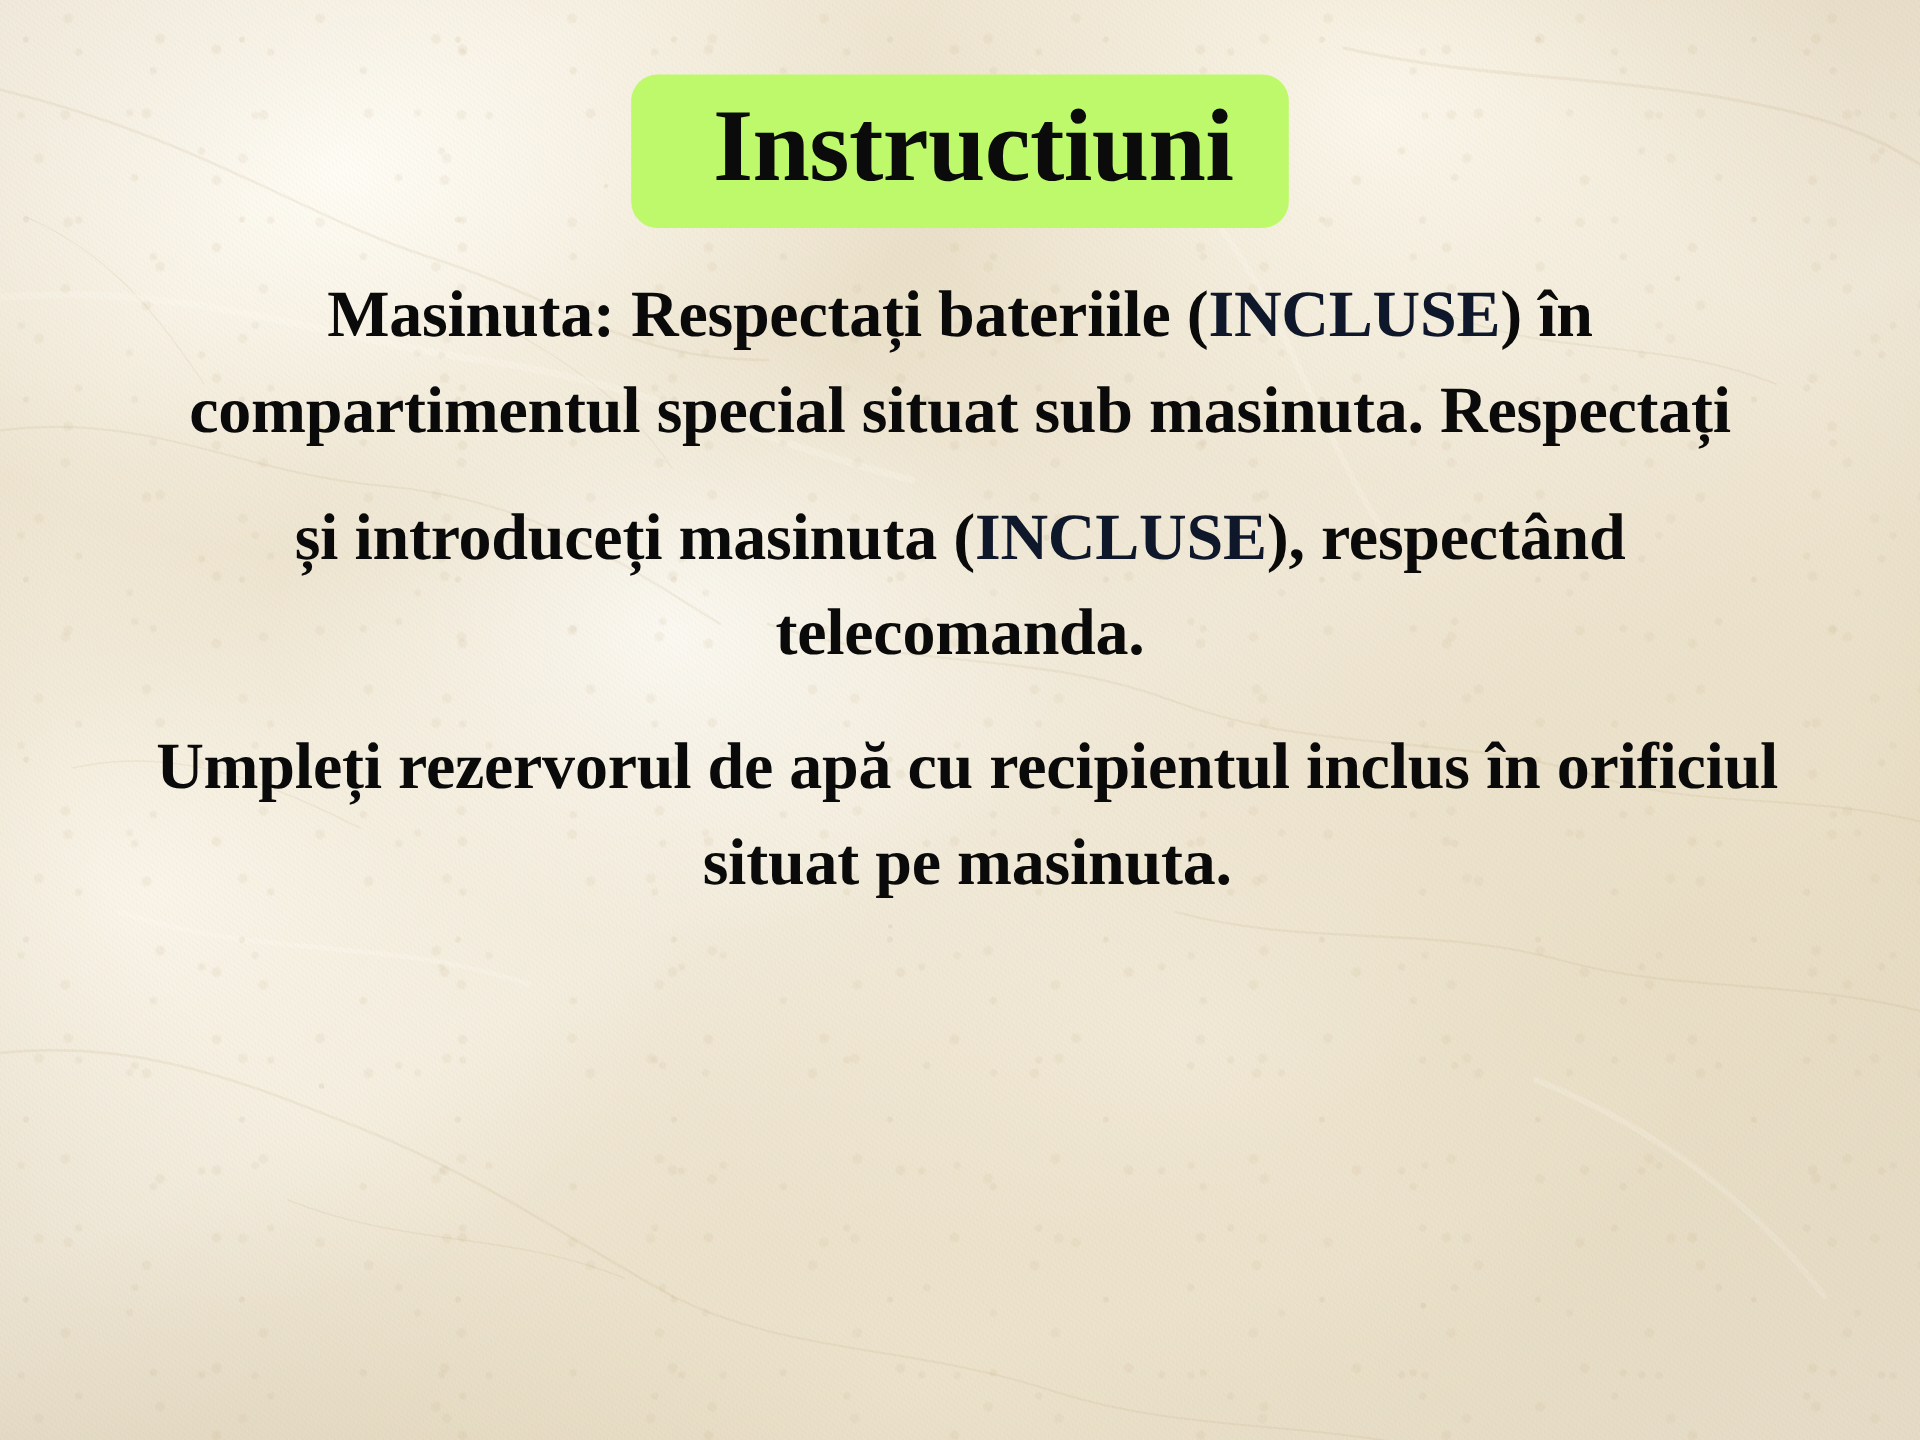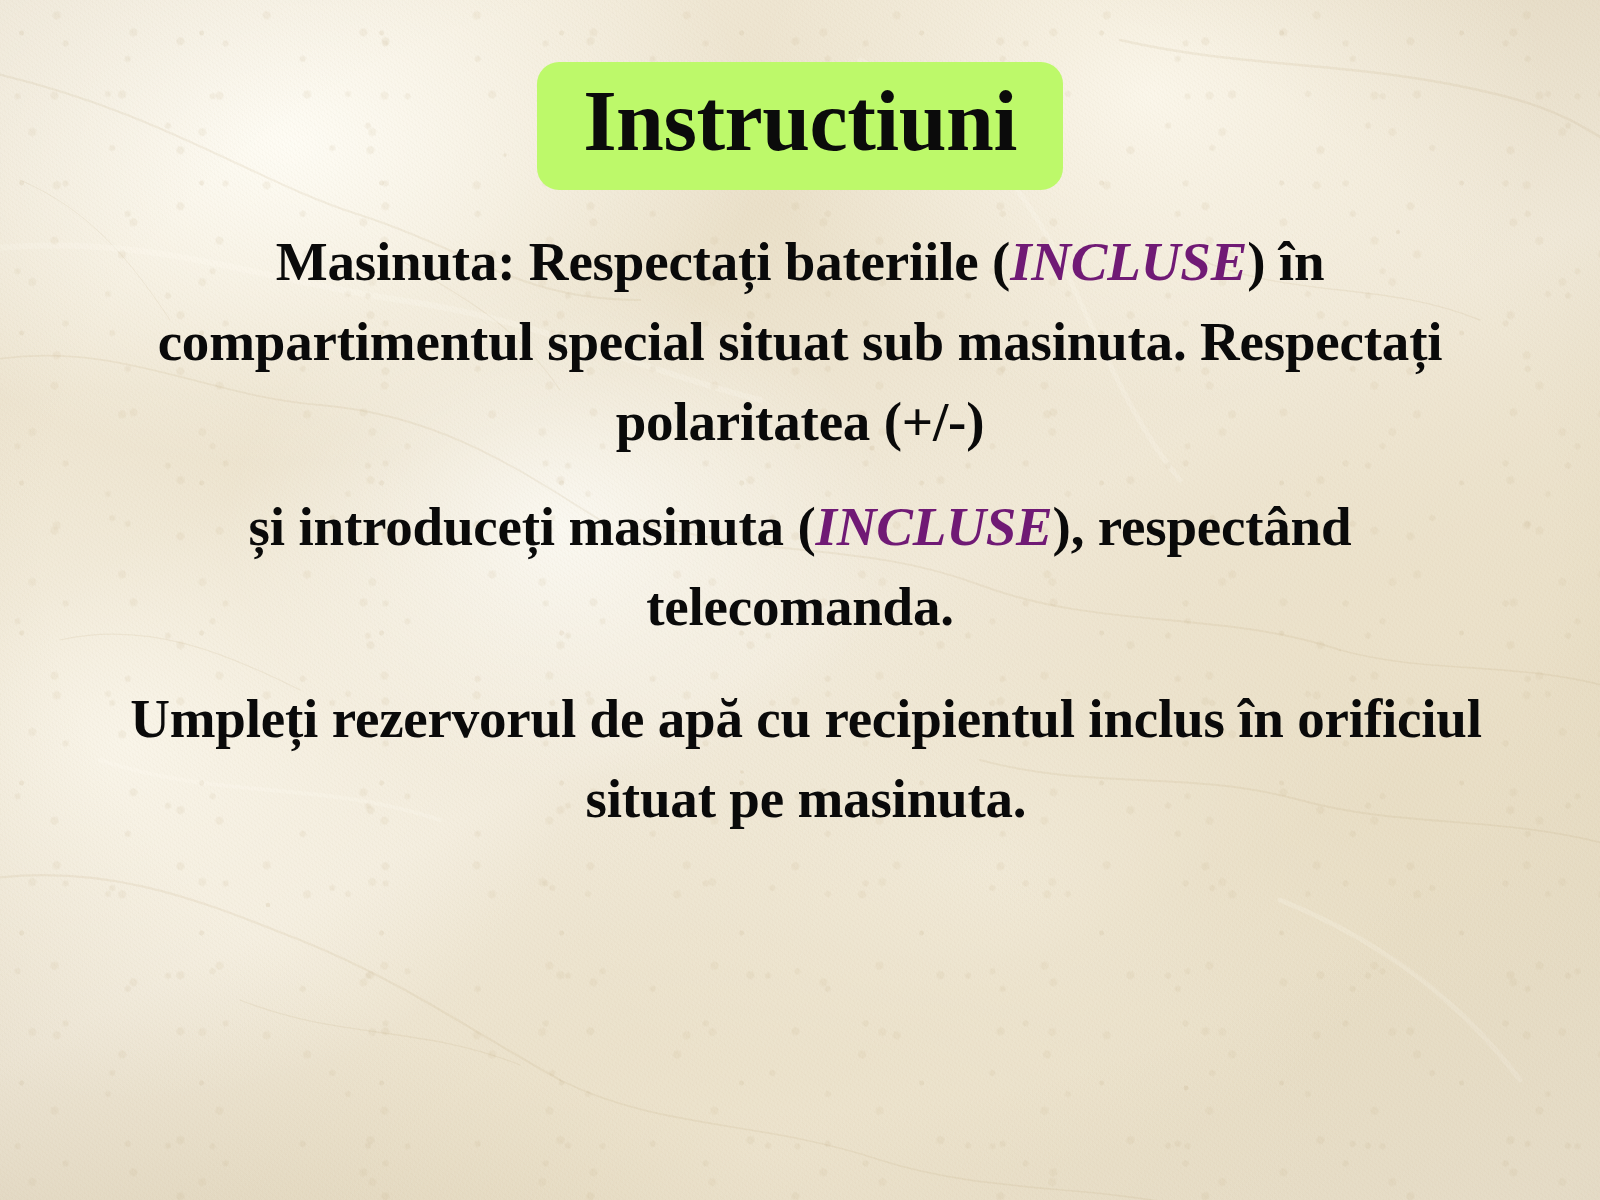--- a/index.html
+++ b/index.html
@@ -100,21 +100,21 @@
     top: 62px;
     left: 0;
     width: 1600px;
     text-align: center;
   }
 
   .title-pill {
     display: inline-block;
     background-color: #bdf96a;
     border-radius: 22px;
-    padding: 6px 46px 14px 46px;
+    padding: 6px 46px 14px 68px;
     line-height: 1;
   }
 
   .title-text {
     font-family: "Liberation Serif", "DejaVu Serif", serif;
     font-weight: 700;
     font-size: 86px;
     line-height: 1.25;
     color: #0b0b0b;
     letter-spacing: -0.5px;
@@ -140,21 +140,21 @@
     margin: 0;
   }
 
   .para .ln { display: block; }
 
   .para.p1 { margin-bottom: 26px; }
   .para.p2 { margin-bottom: 32px; }
   .para.p3 { margin-bottom: 42px; padding-left: 12px; }
   .para.p4 { margin-bottom: 0; }
 
-  .hl-red { color: #701a75; font-style: italic; }
+  .hl-red { color: #0f172a; }
 
   
   .overflow-line { display: block; }
 </style>
 </head>
 <body>
 
 <div id="slide">
 
   <div class="bg-layer bg-base"></div>
@@ -206,21 +206,20 @@
       </span>
     </div>
 
     <div class="body-block">
 
       <p class="para p1">
         <span class="ln overflow-line">
           <span>Masinuta: Respectați bateriile (</span><span class="hl-red">INCLUSE</span><span>) în</span>
         </span>
         <span class="ln overflow-line">compartimentul special situat sub masinuta. Respectați</span>
-        <span class="ln">polaritatea (+/-)</span>
       </p>
 
       <p class="para p2">
         <span class="ln">
           <span>și introduceți masinuta (</span><span class="hl-red">INCLUSE</span><span>), respectând</span>
         </span>
         <span class="ln">telecomanda.</span>
       </p>
 
       <p class="para p3">

